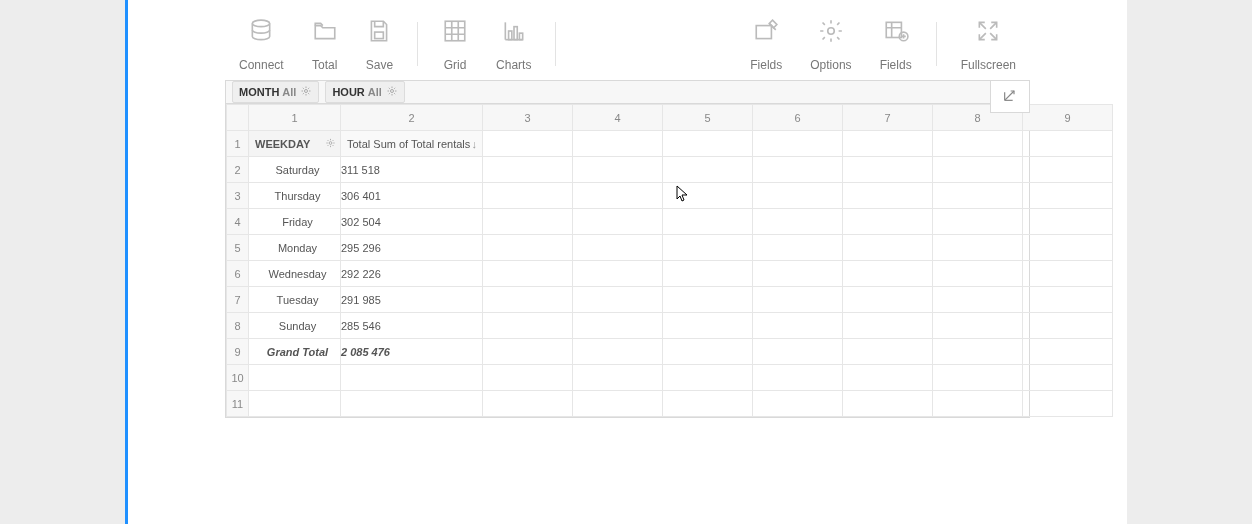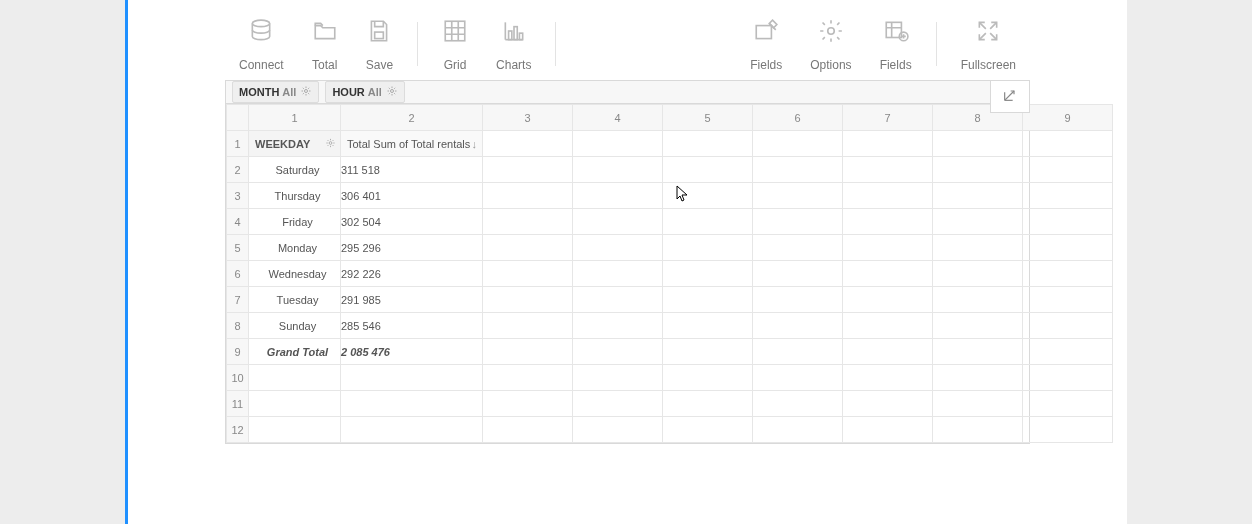--- a/index.html
+++ b/index.html
@@ -446,32 +446,20 @@
             <td class=""></td>
             <td class=""></td>
             <td class=""></td>
             <td class=""></td>
             <td class=""></td>
             <td class=""></td>
             <td class=""></td>
             <td class=""></td>
             <td class=""></td>
           </tr>
-          <tr>
-            <th class="rownum">12</th>
-            <td class=""></td>
-            <td class=""></td>
-            <td class=""></td>
-            <td class=""></td>
-            <td class=""></td>
-            <td class=""></td>
-            <td class=""></td>
-            <td class=""></td>
-            <td class=""></td>
-          </tr>
         </tbody>
     </table>
   </div>
 
   <span class="cursor-img">
     <svg width="14" height="18" viewBox="0 0 14 18">
         <path d="M1 1l0 13 3-3 2 5 2-1-2-5 5 0z" fill="#fff" stroke="#000" stroke-width="1"></path>
       </svg>
   </span>
 </div>

